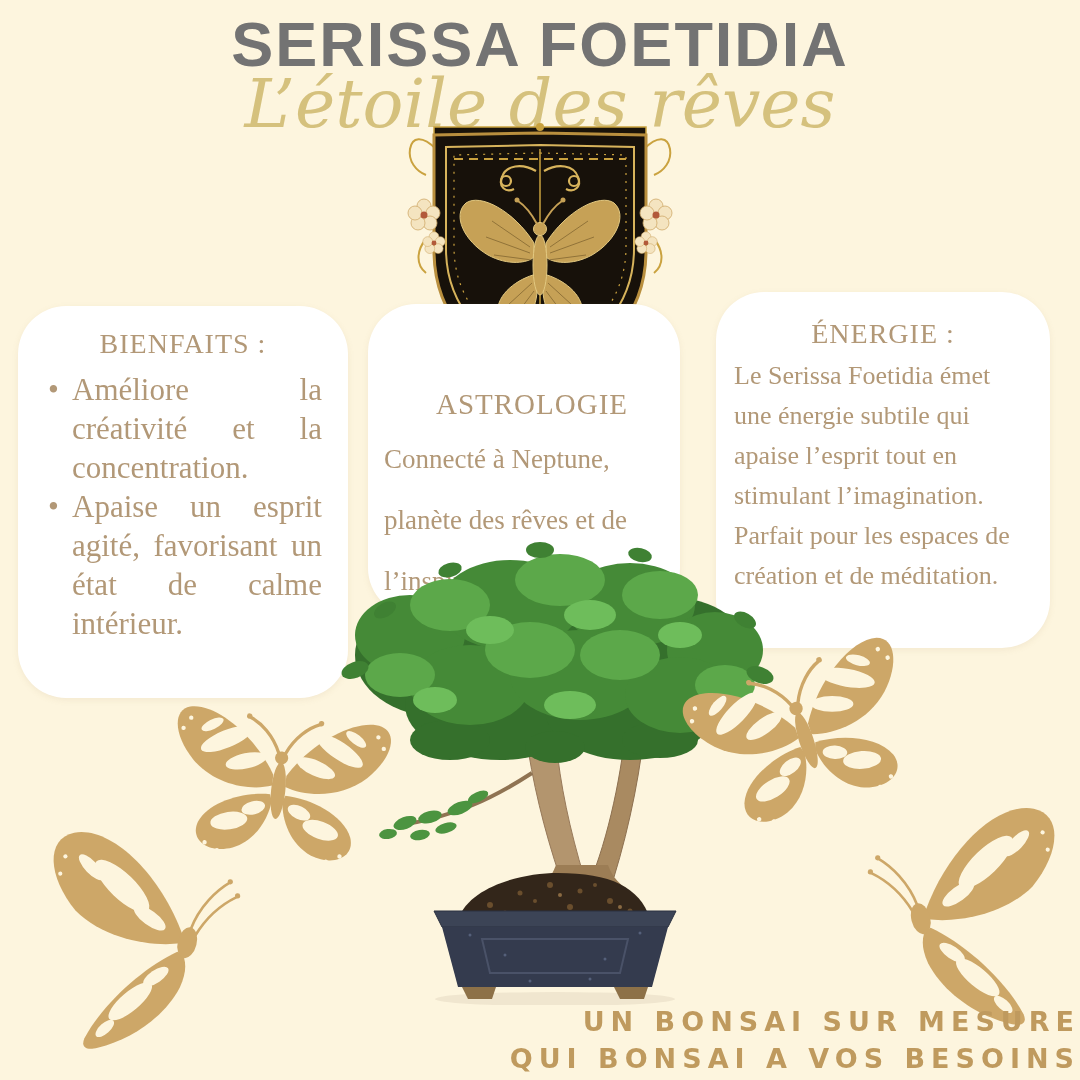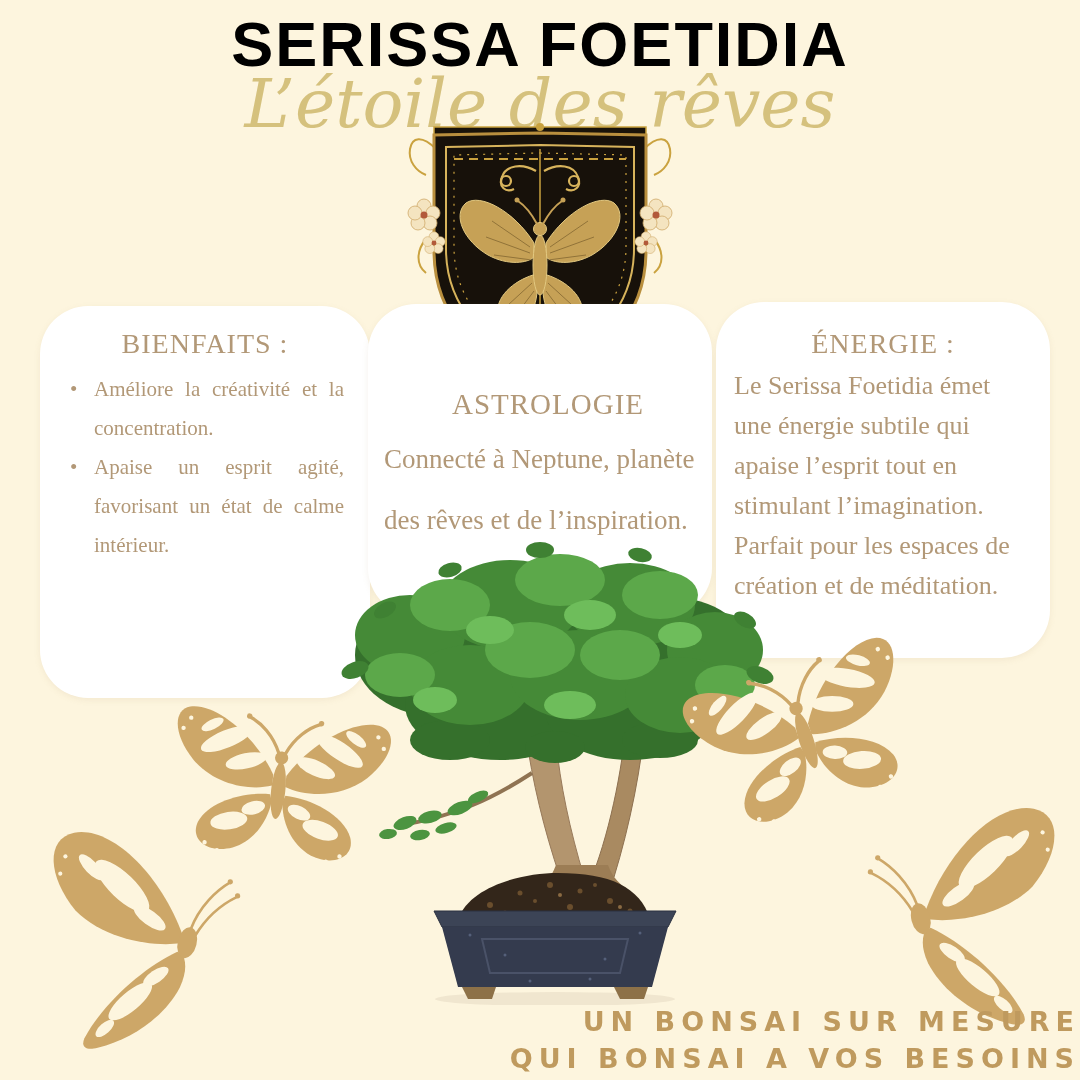--- a/index.html
+++ b/index.html
@@ -4,52 +4,52 @@
 <style>
   html,body{margin:0;padding:0;background:#fdf5de;}
   .canvas{
     position:relative;width:1080px;height:1080px;overflow:hidden;
     background:#fdf5de;font-family:"Liberation Serif",serif;
   }
   
   .title{
     position:absolute;top:8px;left:0;width:100%;text-align:center;
     font-family:"Liberation Sans",sans-serif;font-weight:bold;
-    font-size:63px;letter-spacing:2px;color:#000000;
+    font-size:63px;letter-spacing:2px;color:#737373;
   }
   .subtitle{
     position:absolute;top:64px;left:0;width:100%;text-align:center;
     font-family:"DejaVu Serif",serif;font-style:italic;
     font-size:68px;color:#d5c17d;
   }
   
   .emblem{position:absolute;left:402px;top:118px;width:276px;height:274px;}
   
   .card{
     position:absolute;background:#ffffff;border-radius:48px;
     color:#b29877;box-shadow:0 2px 6px rgba(170,150,110,0.12);
   }
   .card-heading{
     text-align:center;font-size:28px;letter-spacing:1px;color:#b29877;
   }
-  #card-bienfaits{left:40px;top:306px;width:330px;height:392px;padding:22px 26px 0 26px;box-sizing:border-box;}
+  #card-bienfaits{left:18px;top:306px;width:330px;height:392px;padding:22px 26px 0 26px;box-sizing:border-box;}
   #card-bienfaits ul{margin:10px 0 0 0;padding:0;list-style:none;}
   #card-bienfaits li{
-    position:relative;padding-left:28px;font-size:21px;line-height:39px;
+    position:relative;padding-left:28px;font-size:31px;line-height:39px;
     text-align:justify;
   }
   #card-bienfaits li::before{
     content:"\2022";position:absolute;left:4px;top:0;color:#b29877;
   }
-  #card-astrologie{left:368px;top:304px;width:344px;height:312px;box-sizing:border-box;padding:84px 0 0 16px;}
+  #card-astrologie{left:368px;top:304px;width:312px;height:312px;box-sizing:border-box;padding:84px 0 0 16px;}
   #card-astrologie .card-heading{font-size:29px;}
   #card-astrologie .card-body{
     margin-top:8px;text-align:left;font-size:27px;line-height:61px;color:#b29877;
   }
-  #card-energie{left:716px;top:302px;width:334px;height:356px;box-sizing:border-box;padding:26px 18px 0 18px;}
+  #card-energie{left:716px;top:292px;width:334px;height:356px;box-sizing:border-box;padding:26px 18px 0 18px;}
   #card-energie .card-body{
     margin-top:6px;text-align:left;font-size:26px;line-height:40px;color:#b29877;
   }
   
   .tree{position:absolute;left:330px;top:535px;width:450px;height:470px;}
   .butterfly{position:absolute;}
   #butterfly-left-monarch{left:158px;top:690px;width:242px;height:186px;transform:rotate(6deg);}
   #butterfly-right-monarch{left:680px;top:638px;width:248px;height:190px;transform:rotate(-18deg);}
   #butterfly-left-side{left:14px;top:810px;width:236px;height:252px;transform:rotate(-4deg);}
   #butterfly-right-side{left:858px;top:786px;width:236px;height:252px;transform:scaleX(-1) rotate(-4deg);}

